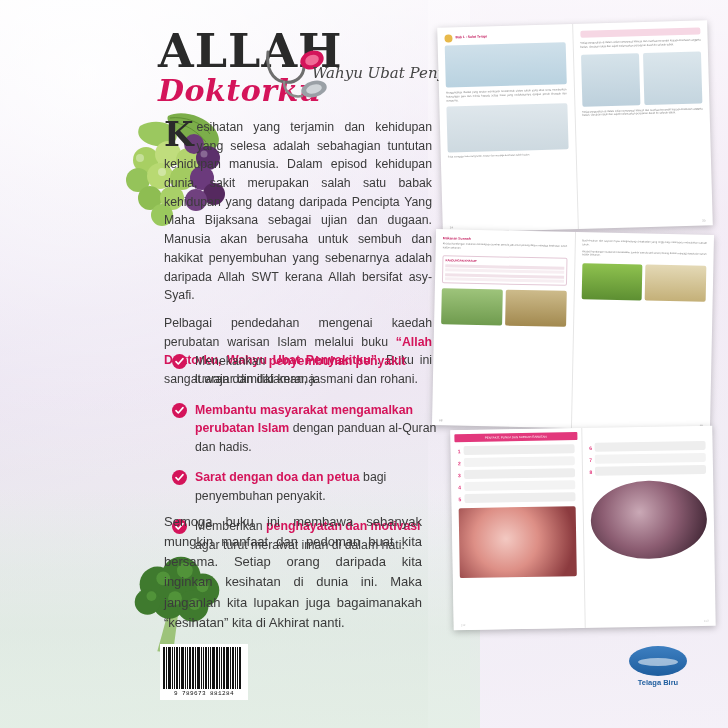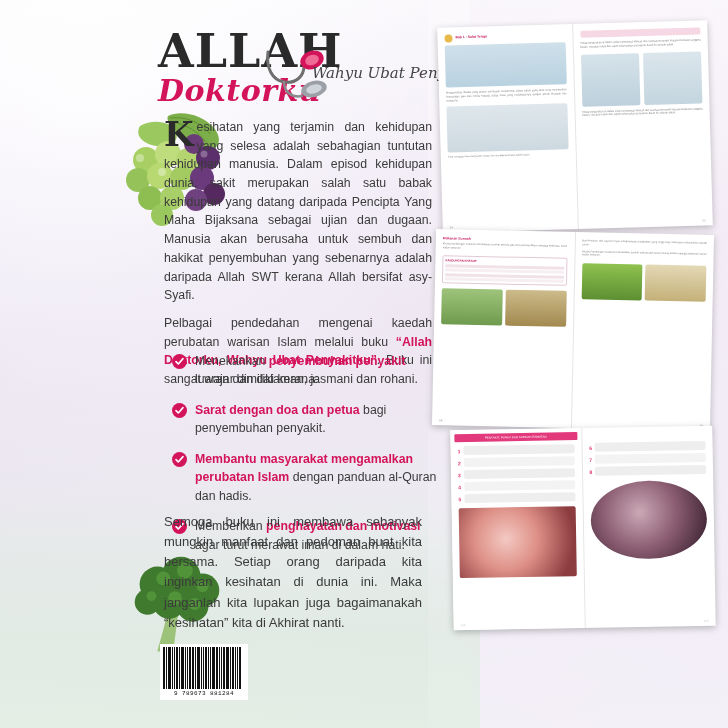--- a/index.html
+++ b/index.html
@@ -241,29 +241,29 @@
           </svg>
       </span>
       <span class="b-text"><span>Menekankan </span><span class="pink">penyembuhan penyakit</span><span> luaran dan dalaman, jasmani dan rohani.</span></span>
     </div>
     <div class="bullet">
       <span class="b-icon">
         <svg width="11" height="11" viewBox="0 0 11 11">
             <path d="M2 5.6 L4.3 8 L9 2.6" stroke="#ffffff" stroke-width="1.6" fill="none" stroke-linecap="round" stroke-linejoin="round"></path>
           </svg>
       </span>
-      <span class="b-text"><span class="pink">Sarat dengan doa dan petua</span><span> bagi penyembuhan penyakit.</span></span>
+      <span class="b-text"><span class="pink">Membantu masyarakat mengamalkan perubatan Islam</span><span> dengan panduan al-Quran dan hadis.</span></span>
     </div>
     <div class="bullet">
       <span class="b-icon">
         <svg width="11" height="11" viewBox="0 0 11 11">
             <path d="M2 5.6 L4.3 8 L9 2.6" stroke="#ffffff" stroke-width="1.6" fill="none" stroke-linecap="round" stroke-linejoin="round"></path>
           </svg>
       </span>
-      <span class="b-text"><span class="pink">Membantu masyarakat mengamalkan perubatan Islam</span><span> dengan panduan al-Quran dan hadis.</span></span>
+      <span class="b-text"><span class="pink">Sarat dengan doa dan petua</span><span> bagi penyembuhan penyakit.</span></span>
     </div>
     <div class="bullet">
       <span class="b-icon">
         <svg width="11" height="11" viewBox="0 0 11 11">
             <path d="M2 5.6 L4.3 8 L9 2.6" stroke="#ffffff" stroke-width="1.6" fill="none" stroke-linecap="round" stroke-linejoin="round"></path>
           </svg>
       </span>
       <span class="b-text"><span>Memberikan </span><span class="pink">penghayatan dan motivasi</span><span> agar turut merawat iman di dalam hati.</span></span>
     </div>
   </div>
@@ -406,13 +406,17 @@
         <i style="width:1px"></i>
         <i style="width:2px"></i>
         <i style="width:1px"></i>
       <i style="width:1px"></i>
         <i style="width:2px"></i>
     </div>
     <div class="bar-num">9 789673 881284</div>
   </div>
 
 
+  <div class="publisher">
+    <div class="pub-oval"></div>
+    <div class="pub-name">Telaga  Biru</div>
+  </div>
 </div>
 
 </body></html>

